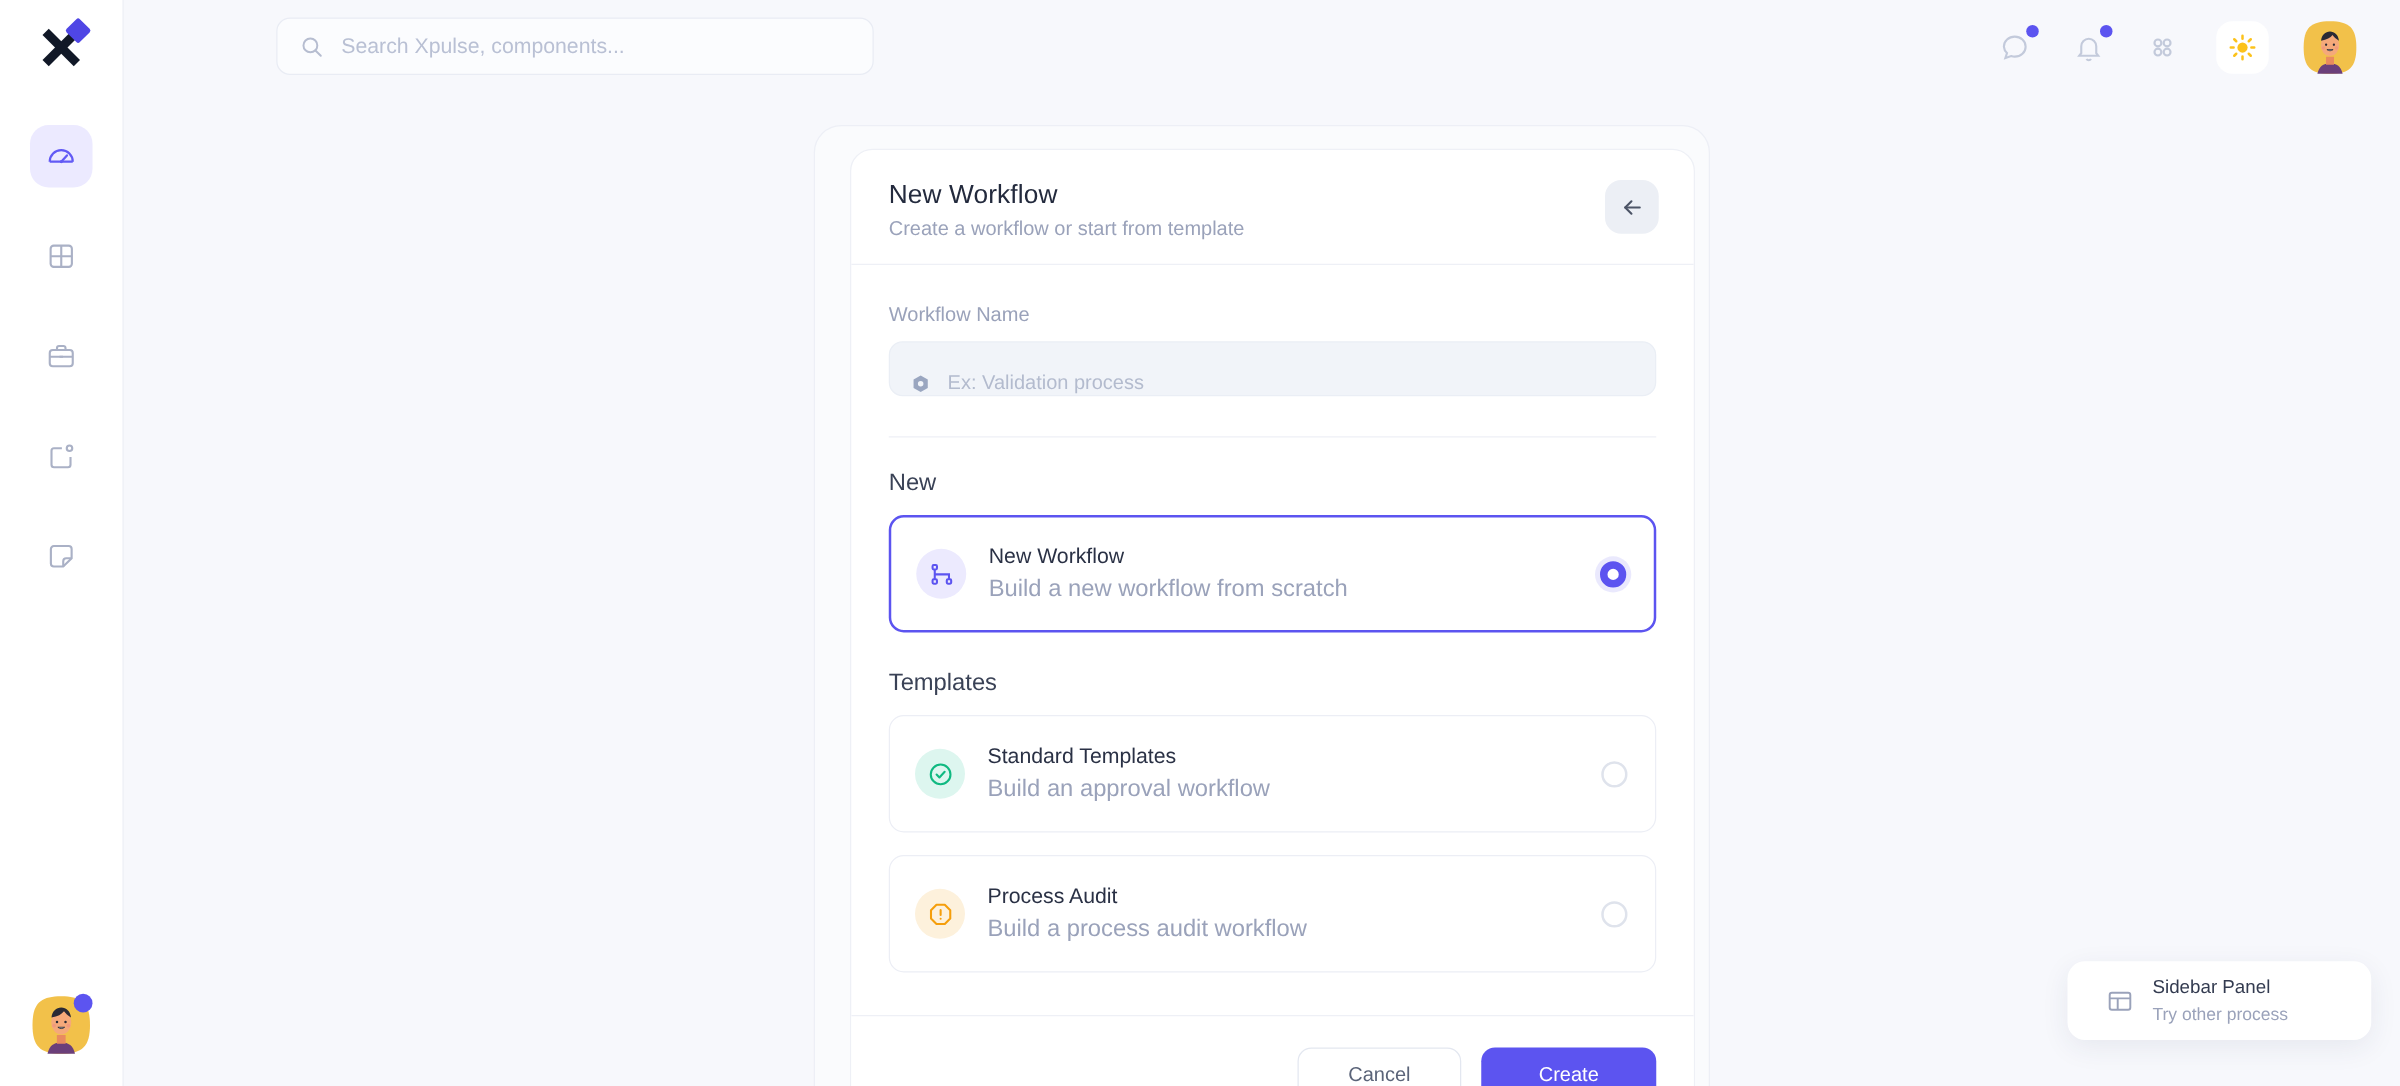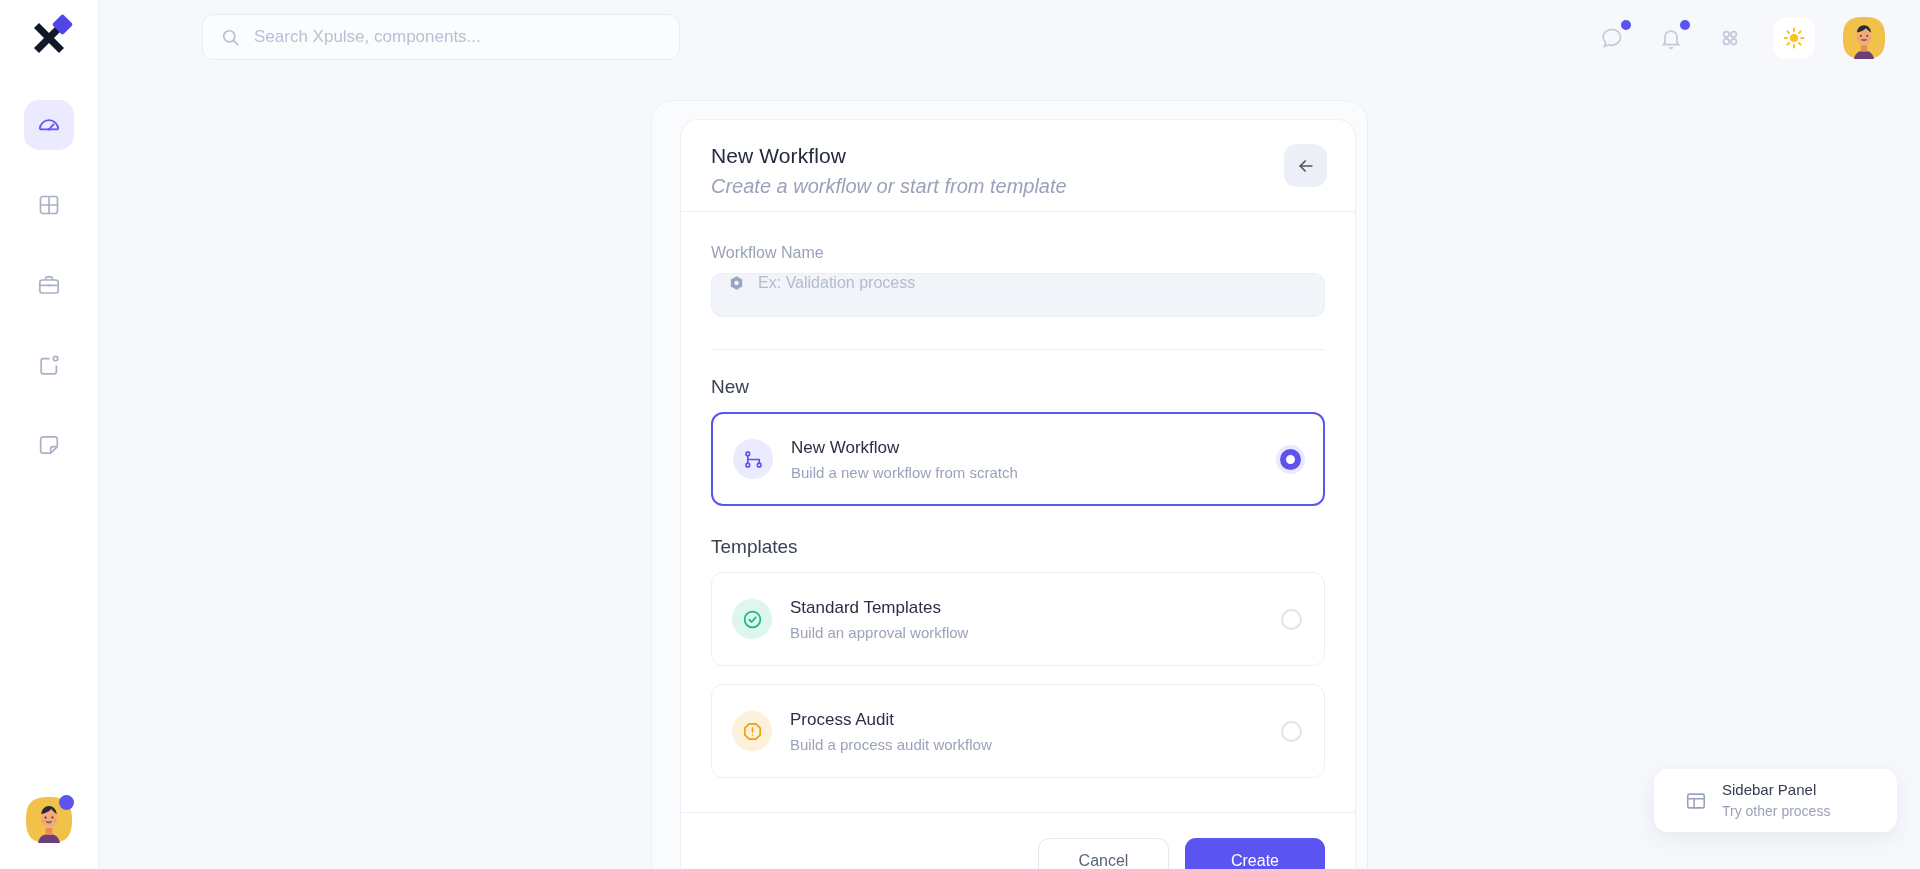--- a/index.html
+++ b/index.html
@@ -42,21 +42,21 @@
   .nav-item.active { background: #eceaff; color: #625af5; }
   .nav-item svg { display: block; }
 
   #sidebar-avatar {
     position: absolute; left: 25px; bottom: 25px;
     width: 48px; height: 48px;
   }
 
   
   #topbar {
-    position: absolute; left: 91px; top: 0; right: 0; height: 76px;
+    position: absolute; left: 110px; top: 0; right: 0; height: 76px;
   }
   #search-wrap {
     position: absolute; left: 111px; top: 14px;
     width: 478px; height: 46px;
     background: #fbfcfe;
     border: 1px solid #e9ecf4;
     border-radius: 11px;
     display: flex; align-items: center; padding: 0 18px; gap: 14px;
     cursor: text;
   }
@@ -118,38 +118,38 @@
   }
   #modal-header {
     height: 92px; padding: 24px 30px 0 30px;
     border-bottom: 1px solid #eef0f6;
     position: relative;
   }
   #modal-title {
     font-size: 21px; color: #232a3d; font-weight: 400; letter-spacing: .1px;
   }
   #modal-subtitle {
-    margin-top: 7px; font-size: 20px; color: #9aa2ba; font-weight: 400; font-style: italic;
+    margin-top: 7px; font-size: 16px; color: #9aa2ba; font-weight: 400;
   }
   #back-button {
     position: absolute; right: 28px; top: 24px;
     width: 43px; height: 43px; border-radius: 13px;
     background: #eceff5; border: 0;
     display: flex; align-items: center; justify-content: center;
     cursor: pointer; color: #4d5567;
   }
 
   #modal-body { padding: 32px 30px 4px 30px; }
 
   #field-label { font-size: 16px; color: #9aa2ba; }
   #name-field {
     margin-top: 11px; height: 44px;
     background: #f1f4f9; border: 1px solid #eaeef5;
     border-radius: 11px;
-    display: flex; align-items: flex-start; gap: 13px; padding: 0 16px;
+    display: flex; align-items: flex-end; gap: 13px; padding: 0 16px;
     cursor: text;
   }
   #name-input {
     border: 0; outline: 0; background: transparent; width: 100%;
     font-family: "Liberation Sans", sans-serif;
     font-size: 16px; color: #6f7890;
   }
   #name-input::placeholder { color: #b3bbce; }
 
   .divider { height: 1px; background: #eef0f6; margin: 32px 0 0 0; }
@@ -172,21 +172,21 @@
     width: 40px; height: 40px; border-radius: 50%;
     display: flex; align-items: center; justify-content: center;
     flex: 0 0 auto; margin-right: 18px;
   }
   .opt-icon.purple { background: #eceafe; color: #5c54f0; }
   .opt-icon.teal   { background: #dff7f0; color: #10b object; }
   .opt-icon.teal   { background: #ddf6ef; color: #10b981; }
   .opt-icon.amber  { background: #fdf1dc; color: #f59e0b; }
   .opt-text { flex: 1 1 auto; }
   .opt-title { font-size: 17px; color: #2a3145; }
-  .opt-desc { font-size: 15px; color: #9aa2ba; margin-top: 6px; }
+  .opt-desc { font-size: 19px; color: #9aa2ba; margin-top: 6px; }
 
   .radio {
     width: 21px; height: 21px; border-radius: 50%;
     border: 2px solid #dfe3ec; flex: 0 0 auto;
   }
   .radio.on {
     border: 6px solid #5c54f0; background: #ffffff;
     box-shadow: 0 0 0 4px rgba(92,84,240,.13);
   }
 

